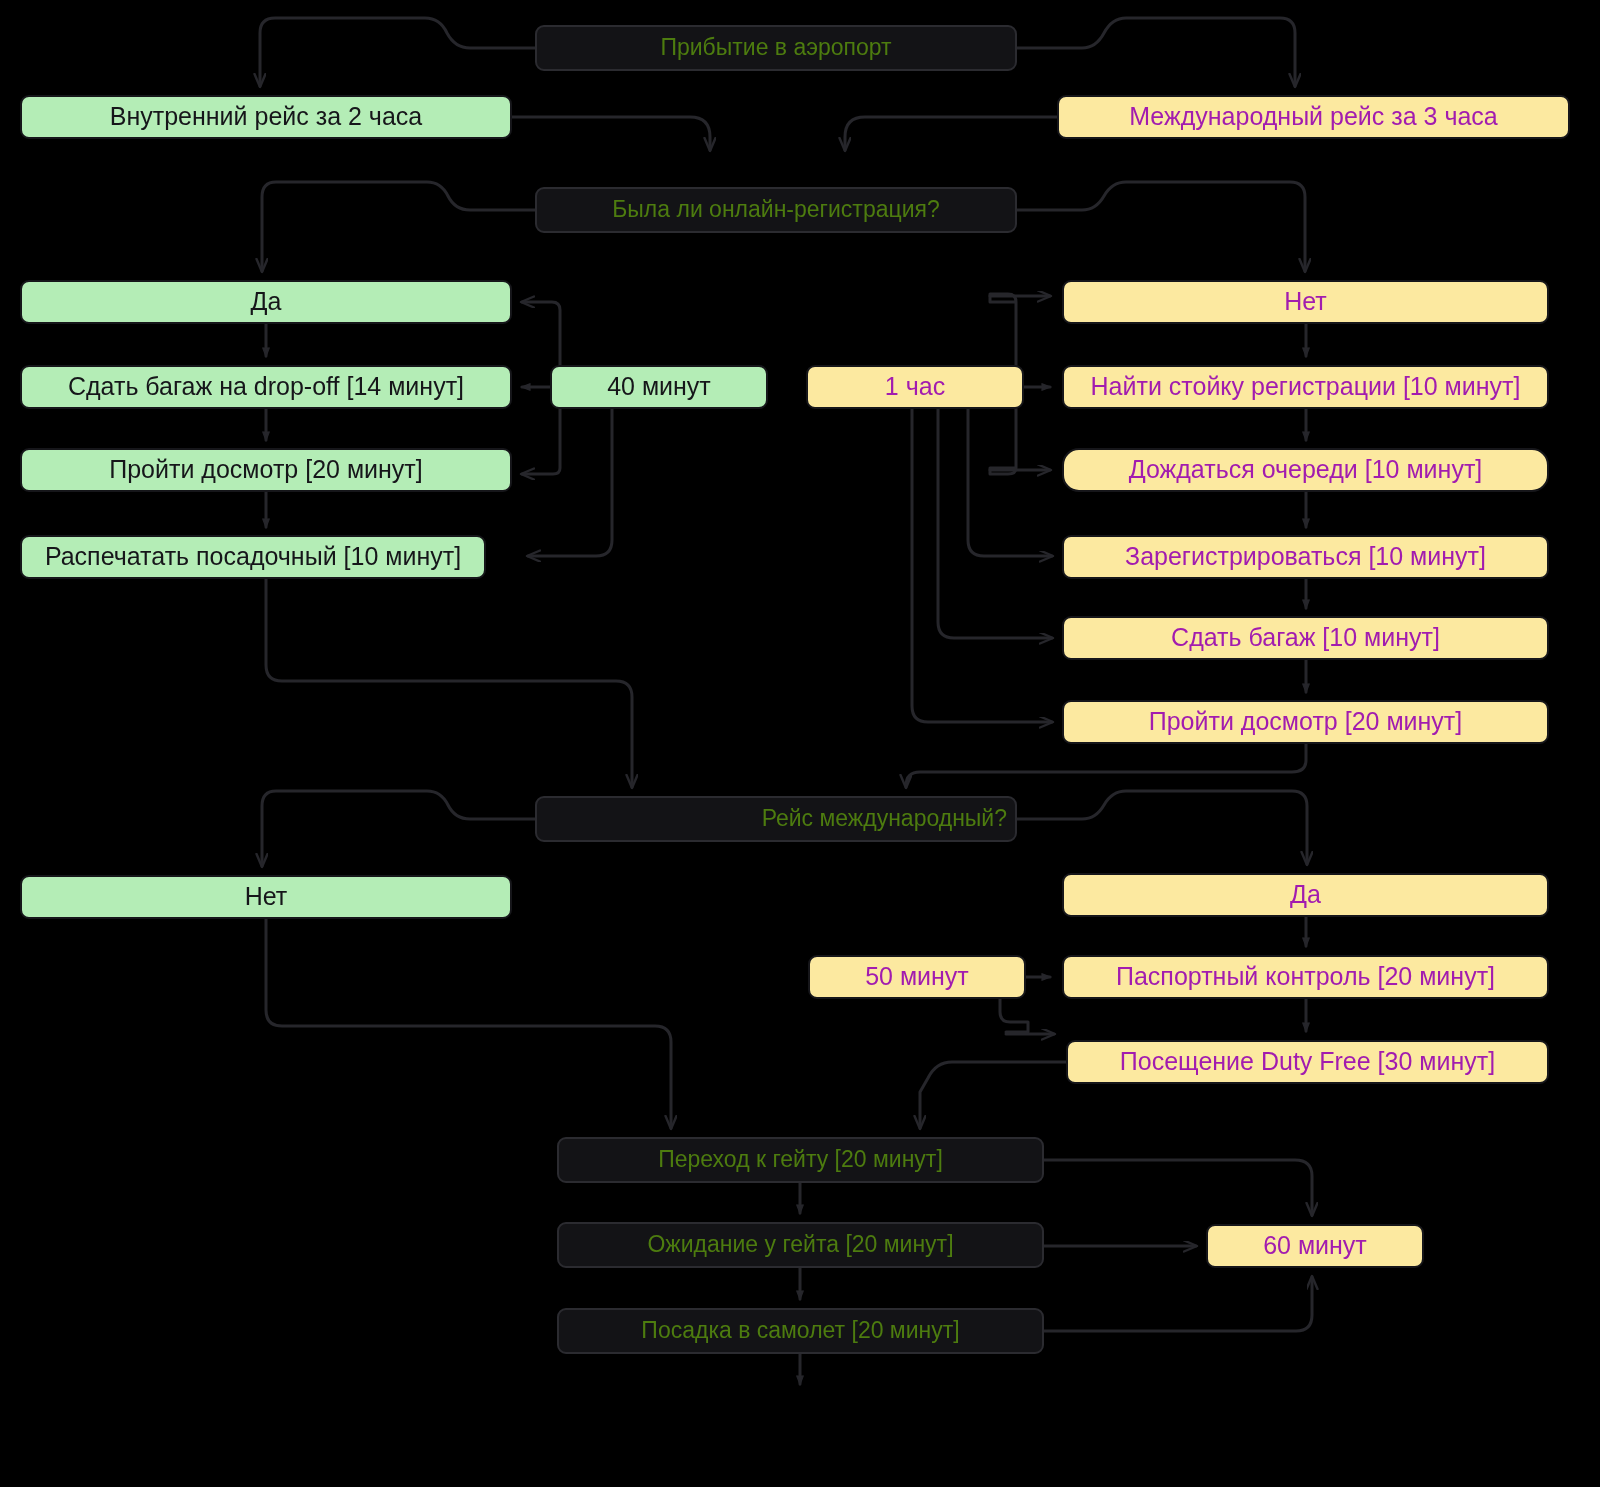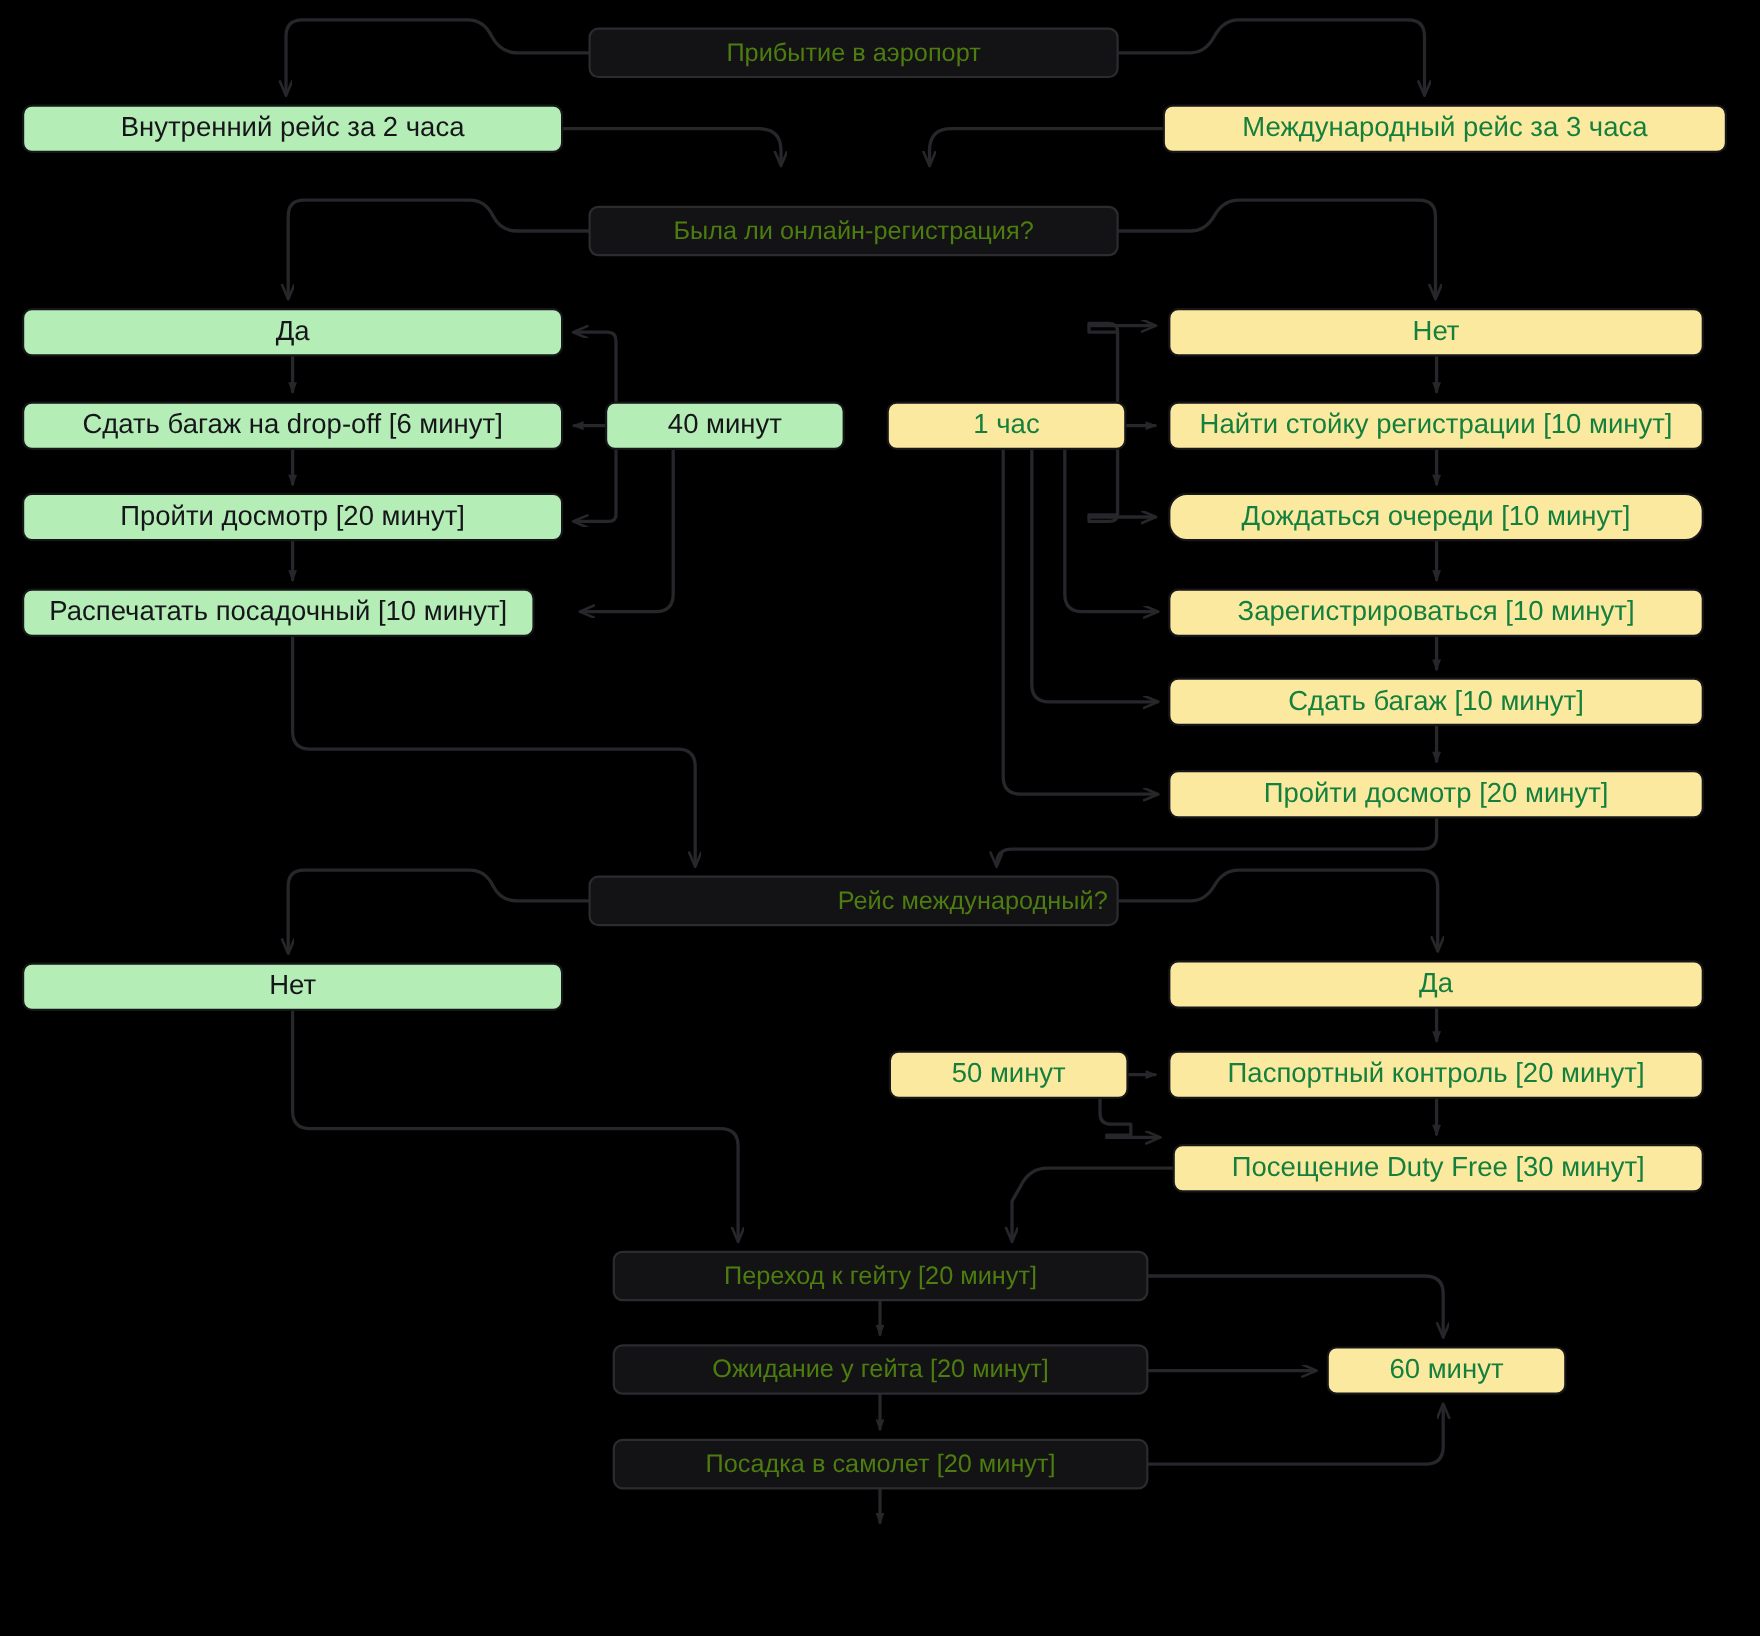--- a/index.html
+++ b/index.html
@@ -5,21 +5,21 @@
   html,body{margin:0;padding:0;background:#000;}
   body{width:1600px;height:1487px;overflow:hidden;
        font-family:"Liberation Sans","DejaVu Sans",sans-serif;}
   #stage{position:relative;width:1600px;height:1487px;background:#000;}
   svg#edges{position:absolute;left:0;top:0;width:1600px;height:1487px;}
   .node{position:absolute;box-sizing:border-box;display:flex;align-items:center;
         justify-content:center;border-radius:9px;border:2.5px solid #16161a;
         text-align:center;line-height:1.1;}
   .node span{display:block;padding:0 8px;white-space:nowrap;}
   .n-green{background:#b4edb6;color:#16161a;font-size:25px;}
-  .n-yellow{background:#fce9a0;color:#15803d;font-size:25px;}
+  .n-yellow{background:#fce9a0;color:#a21caf;font-size:25px;}
   .n-dark{background:#131316;color:#4d7c0f;border-color:#2b2b30;font-size:23px;}
 </style>
 </head>
 <body>
 
 <div id="stage">
 
   <svg id="edges" viewBox="0 0 1600 1487" xmlns="http://www.w3.org/2000/svg">
     <defs>
       <marker id="ah" markerWidth="16" markerHeight="16" refX="13" refY="5.5" orient="auto" markerUnits="userSpaceOnUse">
@@ -104,21 +104,21 @@
   <div class="node n-dark" style="left:535px;top:187px;width:482px;height:46px;">
       <span>Была ли онлайн-регистрация?</span>
     </div>
   <div class="node n-green" style="left:20px;top:280px;width:492px;height:44px;">
       <span>Да</span>
     </div>
   <div class="node n-yellow" style="left:1062px;top:280px;width:487px;height:44px;">
       <span>Нет</span>
     </div>
   <div class="node n-green" style="left:20px;top:365px;width:492px;height:44px;">
-      <span>Сдать багаж на drop-off [6 минут]</span>
+      <span>Сдать багаж на drop-off [14 минут]</span>
     </div>
   <div class="node n-green" style="left:550px;top:365px;width:218px;height:44px;">
       <span>40 минут</span>
     </div>
   <div class="node n-yellow" style="left:806px;top:365px;width:218px;height:44px;">
       <span>1 час</span>
     </div>
   <div class="node n-yellow" style="left:1062px;top:365px;width:487px;height:44px;">
       <span>Найти стойку регистрации [10 минут]</span>
     </div>

